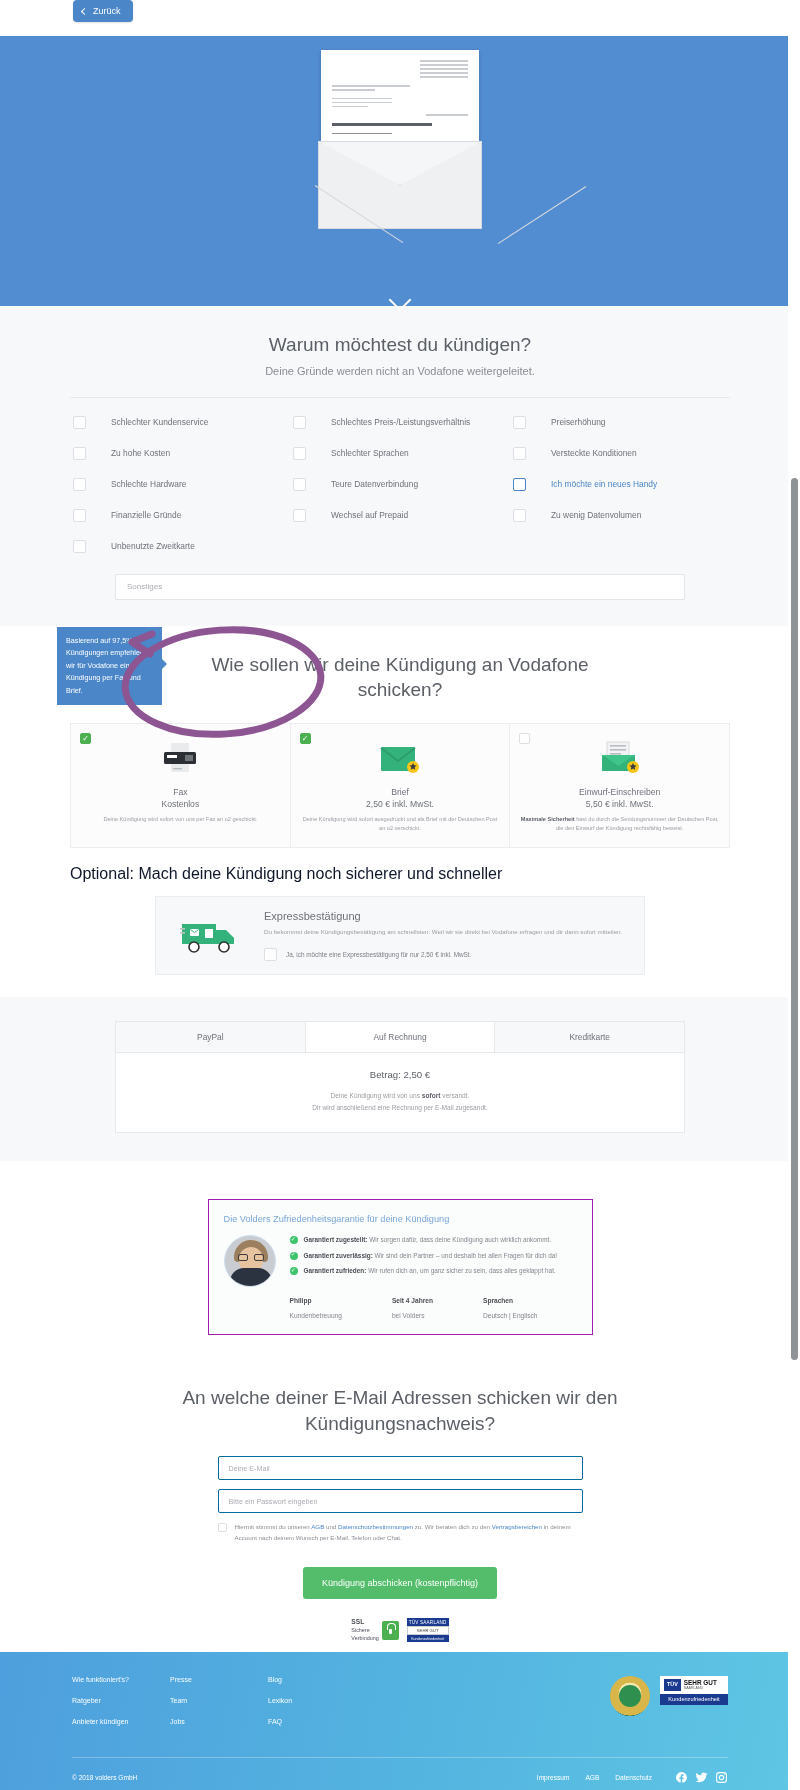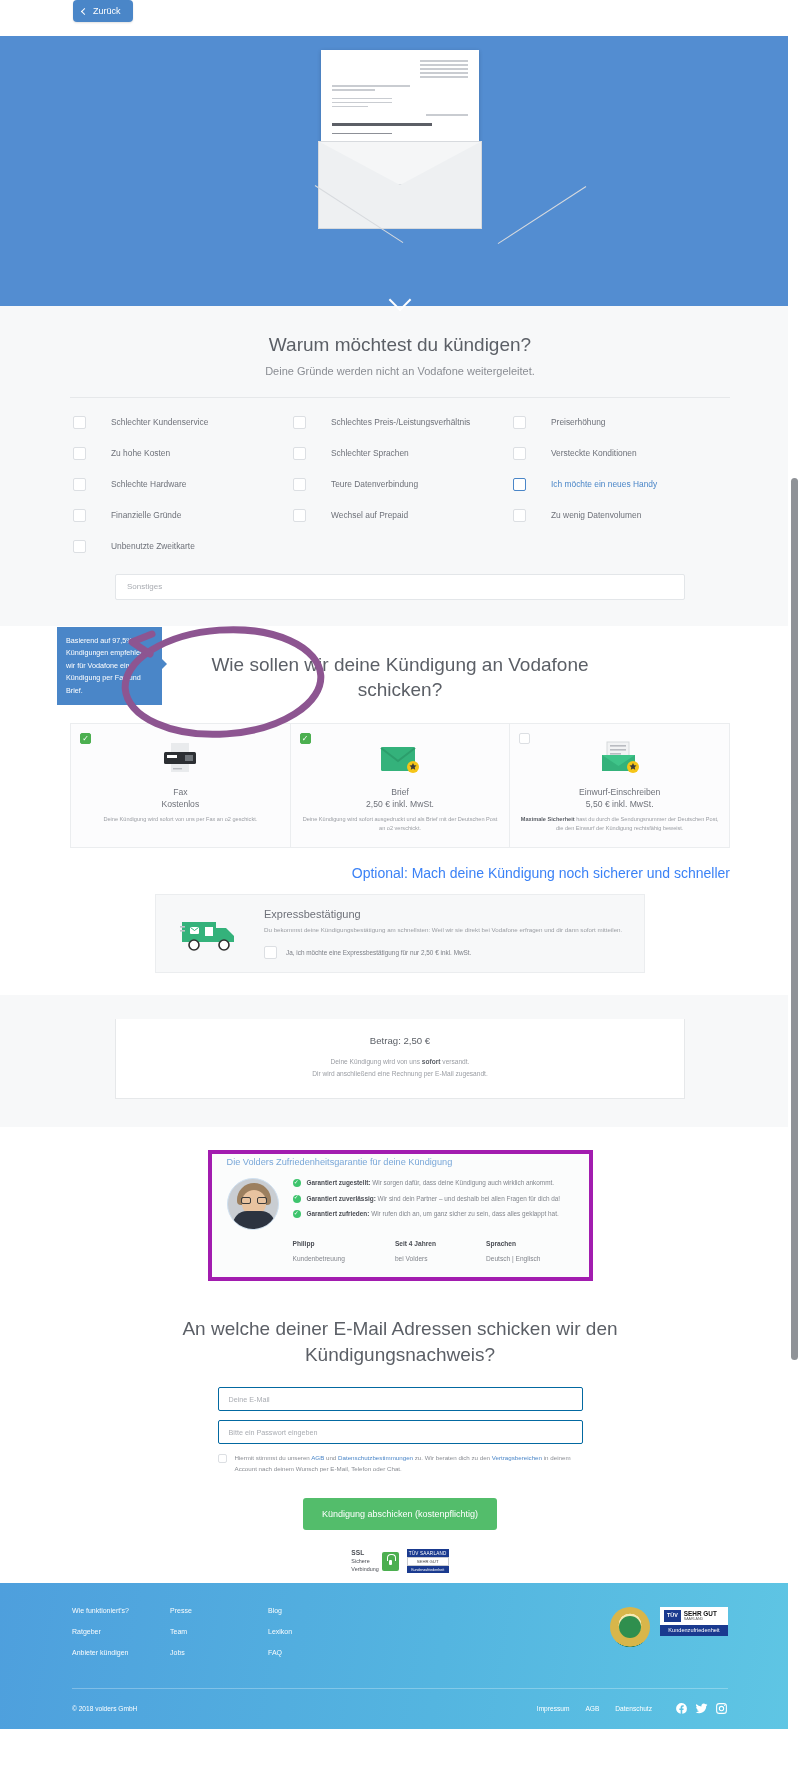--- a/index.html
+++ b/index.html
@@ -73,42 +73,42 @@
   .card { flex:1; padding:13px 10px 14px; position:relative; text-align:center; border-right:1px solid #ebedef; cursor:pointer; }
   .card:last-child { border-right:none; }
   .card-cb { position:absolute; top:9px; left:9px; width:11px; height:11px; border-radius:2px; border:1px solid #dcdfe3; background:#fff; }
   .card-cb.on { background:#4caf50; border-color:#4caf50; }
   .card-cb.on:after { content:"✓"; color:#fff; font-size:8px; line-height:9px; display:block; text-align:center; }
   .card-ico { height:42px; display:flex; align-items:center; justify-content:center; margin-bottom:7px; }
   .card-t { font-size:8.6px; color:#6e7179; line-height:1.5; }
   .card-p { font-size:8.6px; color:#6e7179; }
   .card-d { font-size:5.6px; color:#9a9da3; line-height:1.65; margin-top:6px; }
   .card-d b { color:#5b5f66; }
-  .opt-line { text-align:right; font-size:14px; color:#3b82f6; margin-top:17px; font-weight:400; }
+  .opt-line { text-align:left; font-size:16px; color:#0f172a; margin-top:17px; font-weight:400; }
 
   
   .express { margin:13px auto 0; width:490px; background:#f7f8f9; border:1px solid #ebedef; padding:13px 16px; display:flex; gap:14px; align-items:flex-start; }
   .truck { width:78px; flex:none; display:flex; align-items:center; justify-content:center; padding-top:8px; }
   .ex-h { font-size:11px; color:#6e7179; font-weight:400; }
   .ex-p { font-size:6.2px; color:#9a9da3; line-height:1.7; margin-top:5px; }
   .ex-row { display:flex; align-items:center; gap:9px; margin-top:10px; }
   .ex-row span { font-size:6.4px; color:#7b7e85; }
 
   
   .pay-tabs { display:flex; border:1px solid #e6e8ea; background:#f7f8f9; }
   .pay-tab { flex:1; text-align:center; font-size:8.4px; color:#6e7179; padding:10px 0; border-right:1px solid #e6e8ea; cursor:pointer; }
   .pay-tab:last-child { border-right:none; }
   .pay-tab.active { background:#fff; }
   .pay-body { border:1px solid #e6e8ea; border-top:none; background:#fff; padding:16px 12px 18px; text-align:center; }
   .amount { font-size:9.6px; color:#5b5f66; }
   .pay-note { font-size:6.6px; color:#9a9da3; line-height:1.85; margin-top:10px; }
   .pay-note b { color:#5b5f66; }
 
   
-  .guar { width:385px; margin:1px auto; border:4px solid #a21caf; background:#fbfcfc; padding:3px 15px 12px; }
+  .guar { width:385px; margin:16px auto; border:1px solid #a21caf; background:#fbfcfc; padding:14px 15px 12px; }
   .guar-h { font-size:9.2px; color:#79a7d8; font-weight:400; }
   .guar-body { display:flex; gap:14px; margin-top:11px; }
   .avatar { width:52px; height:52px; border-radius:50%; flex:none; border:1px solid #cfe0f0; overflow:hidden; position:relative; background:#c9cdd2; }
   .av-hair { position:absolute; left:9px; top:4px; width:34px; height:22px; border-radius:17px 17px 4px 4px; background:#9c7f5e; }
   .av-face { position:absolute; left:14px; top:11px; width:24px; height:25px; border-radius:12px 12px 11px 11px; background:#e8c3a0; }
   .av-gl { position:absolute; left:13px; top:18px; width:26px; height:7px; }
   .av-gl i { position:absolute; width:10px; height:7px; border:1px solid #3b3b3b; border-radius:2px; }
   .av-gl i:first-child { left:0; } .av-gl i:last-child { right:0; }
   .av-body { position:absolute; left:5px; bottom:0; width:42px; height:18px; background:#2c3340; border-radius:14px 14px 0 0; }
   .bullets { flex:1; }
@@ -385,20 +385,25 @@
             <span class="cb"></span>
             <span>Ja, ich möchte eine Expressbestätigung für nur 2,50 € inkl. MwSt.</span>
           </label>
         </div>
       </div>
     </div>
   </div>
 
   <div class="sec grey" style="padding:24px 0 28px">
     <div class="inner" style="width:570px">
+      <div class="pay-tabs" id="pay-tabs">
+          <div class="pay-tab">PayPal</div>
+          <div class="pay-tab active">Auf Rechnung</div>
+          <div class="pay-tab">Kreditkarte</div>
+        </div>
       <div class="pay-body">
         <div class="amount">Betrag: 2,50 €</div>
         <div class="pay-note">
           <span>Deine Kündigung wird von uns </span><b>sofort</b><span> versandt.</span><br>
           <span>Dir wird anschließend eine Rechnung per E-Mail zugesandt.</span>
         </div>
       </div>
     </div>
   </div>
 

